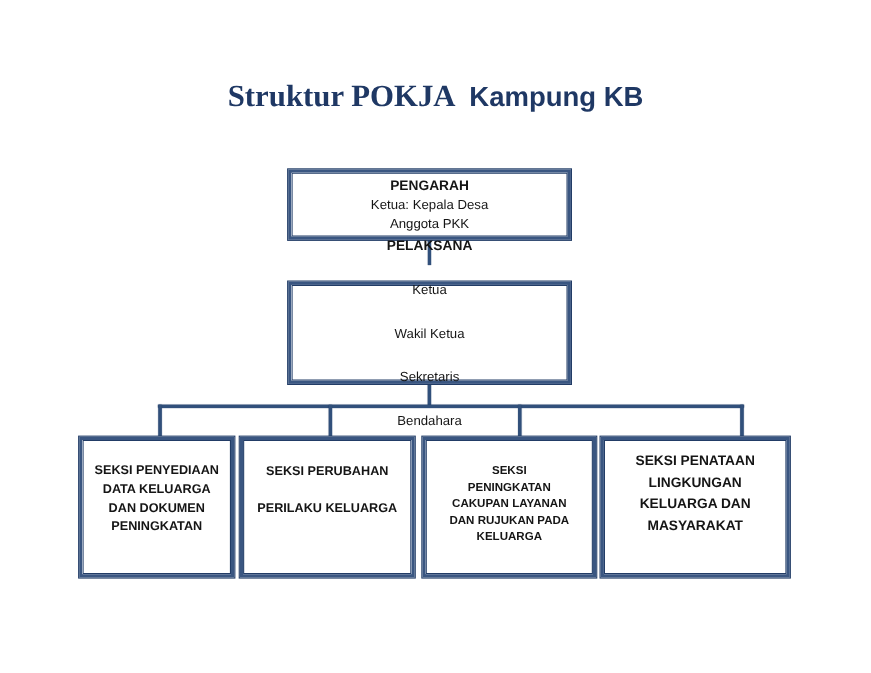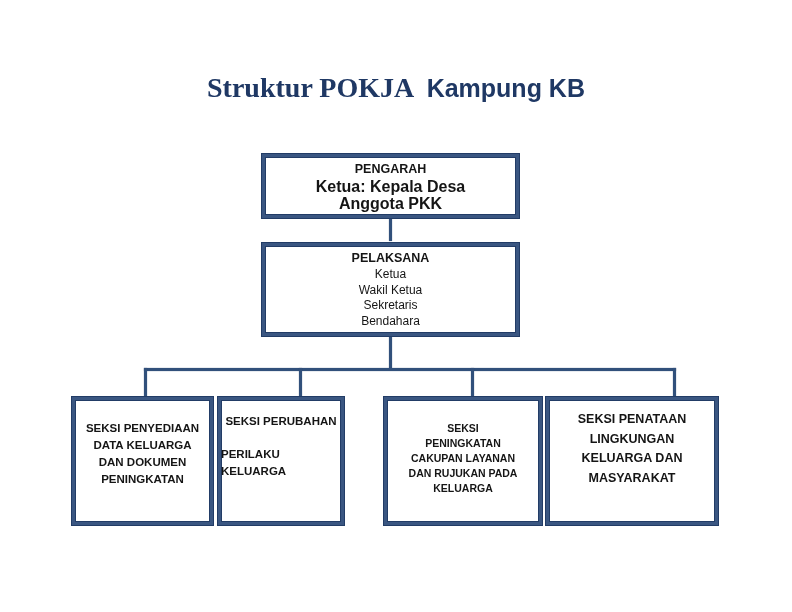--- a/index.html
+++ b/index.html
@@ -46,37 +46,37 @@
     border: 3px solid #3A5681;
     box-shadow: 0 0 0 1px #223C66, inset 0 0 0 1px #223C66;
     display: flex;
     flex-direction: column;
     align-items: center;
     justify-content: center;
     text-align: left;
     color: #151515;
   }
   .pengarah { left: 262px; top: 154px; width: 257px; height: 64px; }
-  .pelaksana { left: 262px; top: 243px; width: 257px; height: 93px; }
+  .pelaksana { left: 262px; top: 256px; width: 257px; height: 93px; gap: 24px; }
 
   .obox .heading {
     font-weight: bold;
     font-size: 12.5px;
     line-height: 17px;
   }
-  .pengarah .bline { font-size: 16px; line-height: 17px; font-weight: bold; }
+  .pengarah .bline { font-size: 12px; line-height: 17px; }
   .pelaksana .bline { font-size: 12px; line-height: 15.5px; }
 
   
   .seksi {
     font-weight: bold;
     justify-content: center;
   }
   .seksi-1 { left: 72px;  top: 397px; width: 141px; height: 128px; font-size: 11.5px; line-height: 17px; padding-bottom: 14px; }
-  .seksi-2 { left: 218px; top: 397px; width: 126px; height: 128px; font-size: 11.5px; line-height: 17px; padding-bottom: 30px; gap: 16px; }
+  .seksi-2 { left: 218px; top: 397px; width: 159px; height: 128px; font-size: 11.5px; line-height: 17px; padding-bottom: 30px; gap: 16px; }
   .seksi-3 { left: 384px; top: 397px; width: 158px; height: 128px; font-size: 10.5px; line-height: 15px; padding-bottom: 6px; }
   .seksi-4 { left: 546px; top: 397px; width: 172px; height: 128px; font-size: 12.5px; line-height: 19.5px; padding-bottom: 24px; }
 
   
   .conn {
     position: absolute;
     background: #31507B;
     box-shadow: 0 0 1px #223C66;
   }
   .conn-1     { left: 389px; top: 218px; width: 3px; height: 23px; }

